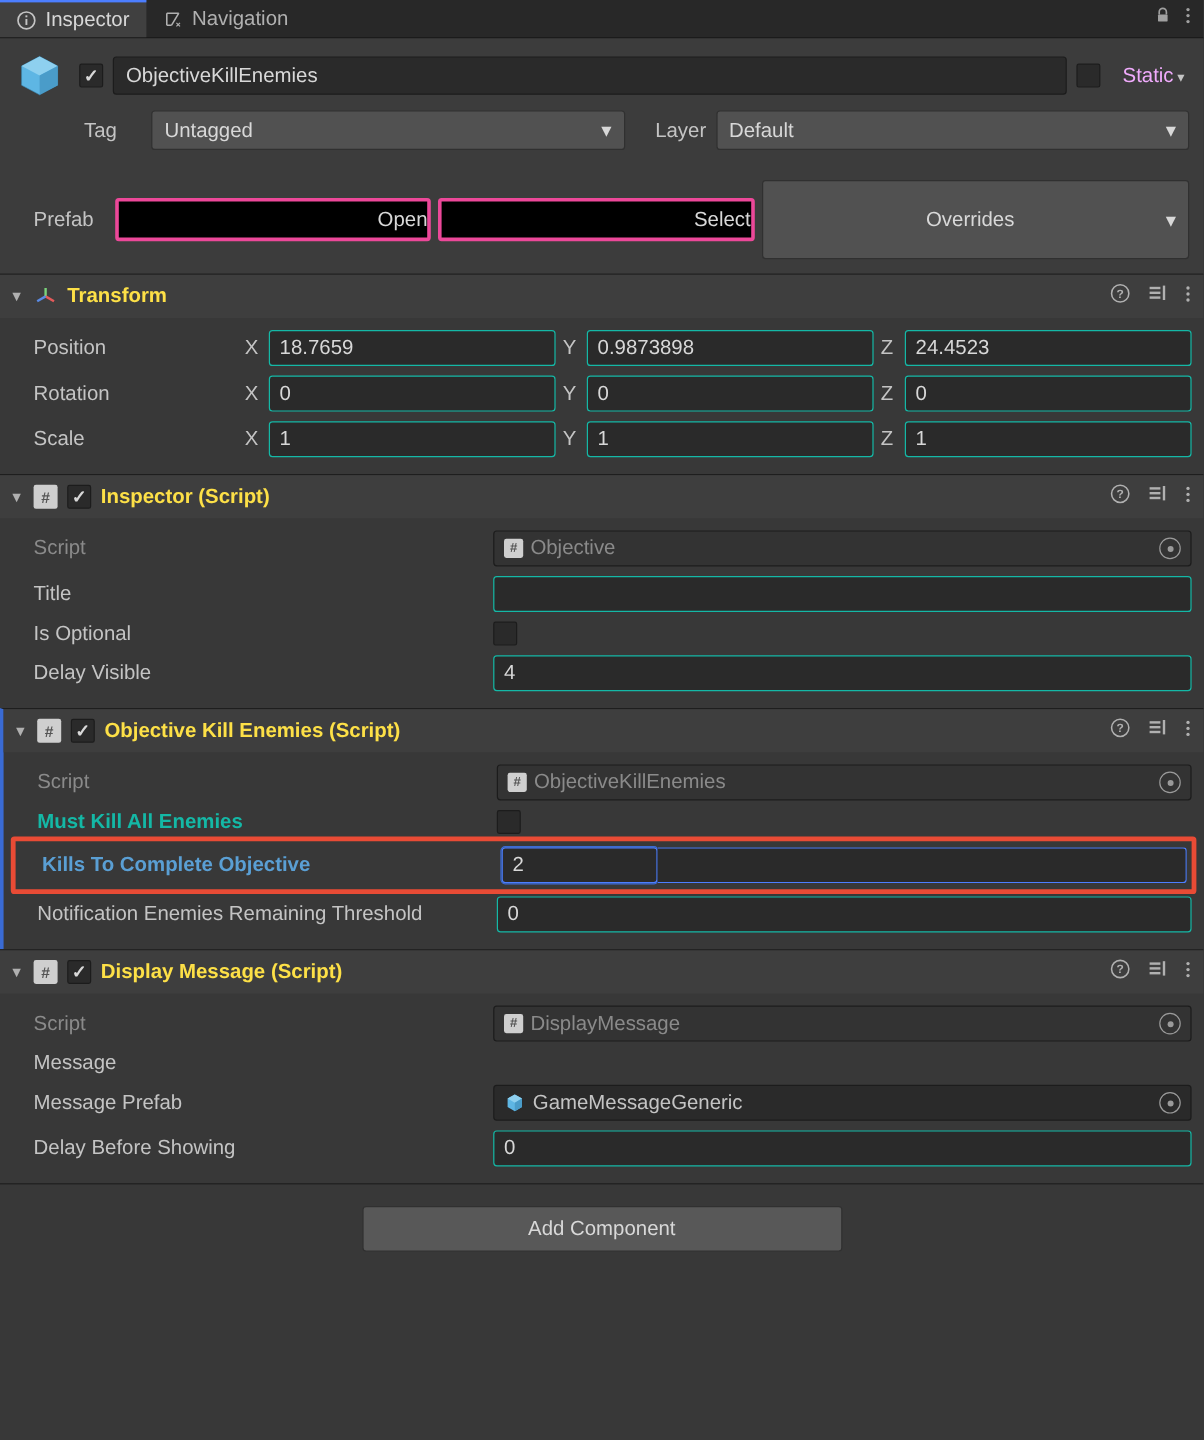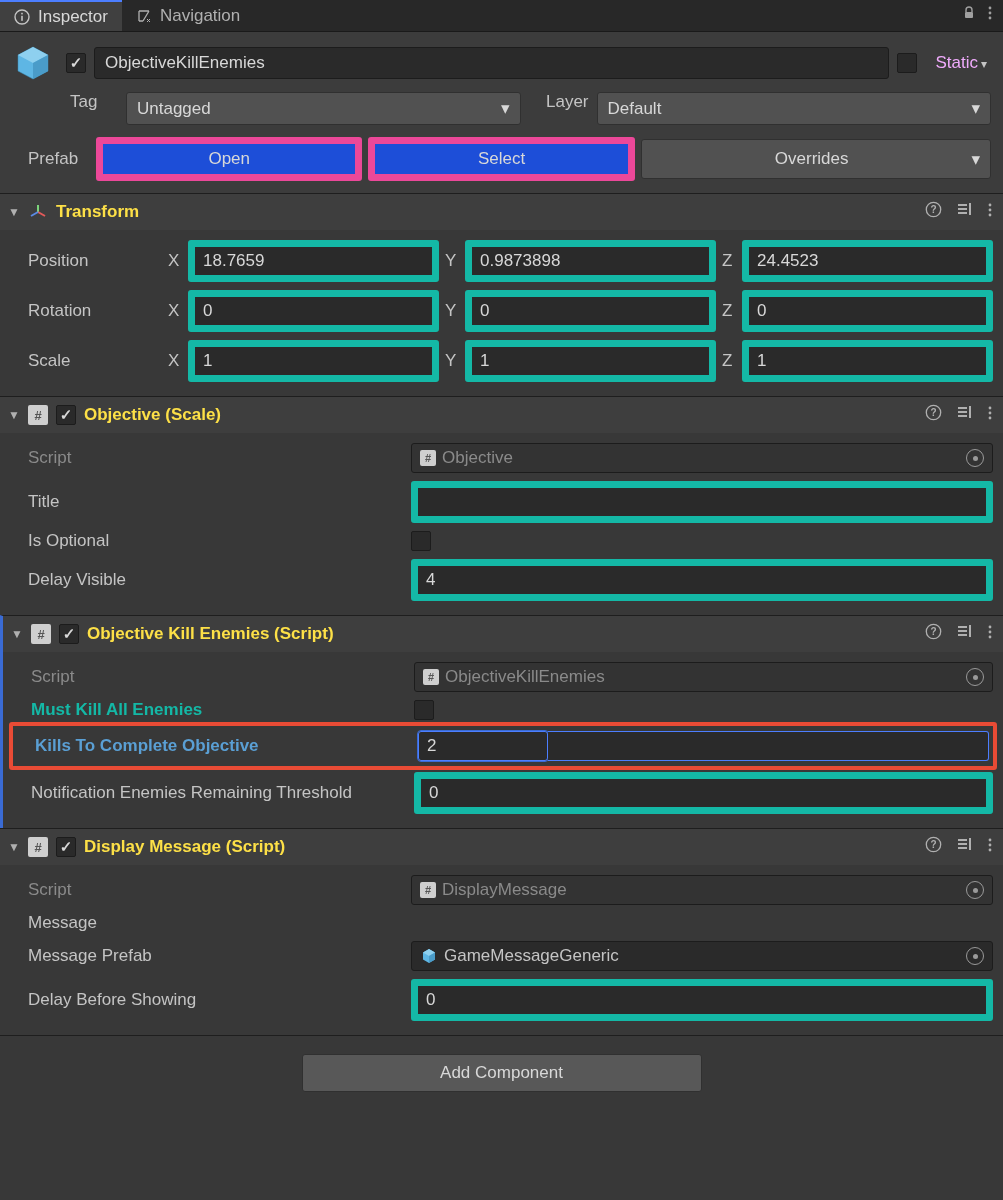--- a/index.html
+++ b/index.html
@@ -95,23 +95,24 @@
 }
 .dropdown-arrow::after {
   content: "▾";
   font-size: 12px;
   margin-left: 3px;
   color: #c4c4c4;
 }
 
 .tag-layer-row {
   display: flex;
+  align-items: center;
   gap: 8px;
   padding-left: 58px;
-  margin-bottom: 8px;
+  margin-bottom: 21px;
 }
 .field-label {
   color: #c4c4c4;
   min-width: 48px;
 }
 .dropdown {
   flex: 1;
   background: #515151;
   border: 1px solid #303030;
   border-radius: 3px;
@@ -127,26 +128,26 @@
   display: flex;
   align-items: center;
   gap: 6px;
   padding: 4px 0 6px 0;
 }
 .prefab-label {
   min-width: 78px;
   padding-left: 16px;
 }
 .btn {
-  background: #1d4ed8;
-  border: 7px solid #ec4899;
+  background: #000000;
+  border: 3px solid #ec4899;
   border-radius: 3px;
   padding: 5px 0;
   color: #d8d8d8;
-  text-align: center;
+  text-align: right;
   cursor: pointer;
 }
 .btn-flex { flex: 1; }
 
 .component {
   border-top: 1px solid #1e1e1e;
 }
 .component-header {
   display: flex;
   align-items: center;
@@ -215,21 +216,21 @@
   flex: 1;
   gap: 4px;
 }
 .vec3-label {
   color: #c4c4c4;
   width: 16px;
 }
 .input {
   flex: 1;
   background: #2a2a2a;
-  border: 7px solid #14b8a6;
+  border: 1px solid #14b8a6;
   border-radius: 3px;
   padding: 4px 8px;
   color: #d8d8d8;
   font-size: 17px;
 }
 .obj-field {
   flex: 1;
   background: #2a2a2a;
   border: 1px solid #1c1c1c;
   border-radius: 3px;
@@ -368,21 +369,21 @@
     <div class="dropdown">
       <span>Default</span>
       <span>▾</span>
     </div>
   </div>
   <div class="prefab-row">
     <span class="prefab-label">Prefab</span>
     <div class="btn btn-flex">Open</div>
     <div class="btn btn-flex">Select</div>
     <div class="dropdown" style="flex:1.3">
-      <span style="margin:4px auto">Overrides</span>
+      <span style="margin:17px auto">Overrides</span>
       <span>▾</span>
     </div>
   </div>
 </div>
 
 <div class="component">
   <div class="component-header">
     <span class="foldout">▼</span>
     <span class="transform-icon">
       <svg width="20" height="20" viewBox="0 0 20 20">
@@ -463,21 +464,21 @@
       </div>
     </div>
   </div>
 </div>
 
 <div class="component">
   <div class="component-header">
     <span class="foldout">▼</span>
     <span class="script-icon">#</span>
     <div class="checkbox checked"></div>
-    <span class="component-title">Objective (Scale)</span>
+    <span class="component-title">Inspector (Script)</span>
     <div class="component-actions">
       <span><svg width="17" height="17" viewBox="0 0 17 17">
             <circle cx="8.5" cy="8.5" r="7.2" fill="none" stroke="#b0b0b0" stroke-width="1.3"></circle>
             <text x="8.5" y="12.2" text-anchor="middle" fill="#b0b0b0" font-size="10" font-weight="bold">?</text>
           </svg></span>
       <span><svg width="17" height="17" viewBox="0 0 17 17">
             <rect x="2" y="3" width="9" height="2" fill="#b0b0b0"></rect>
             <rect x="2" y="7" width="9" height="2" fill="#b0b0b0"></rect>
             <rect x="2" y="11" width="9" height="2" fill="#b0b0b0"></rect>
             <rect x="13" y="2" width="2" height="12" fill="#b0b0b0"></rect>

